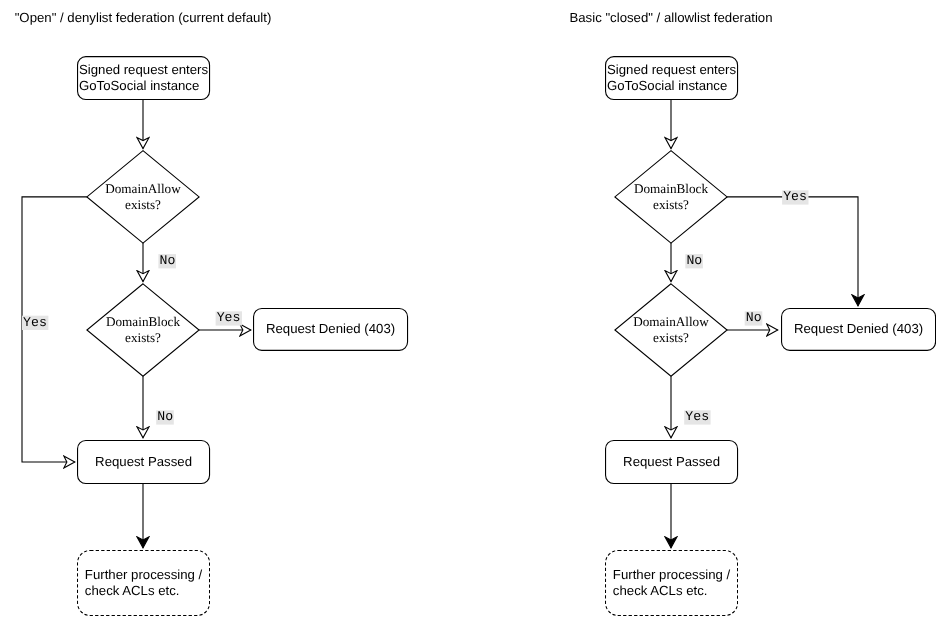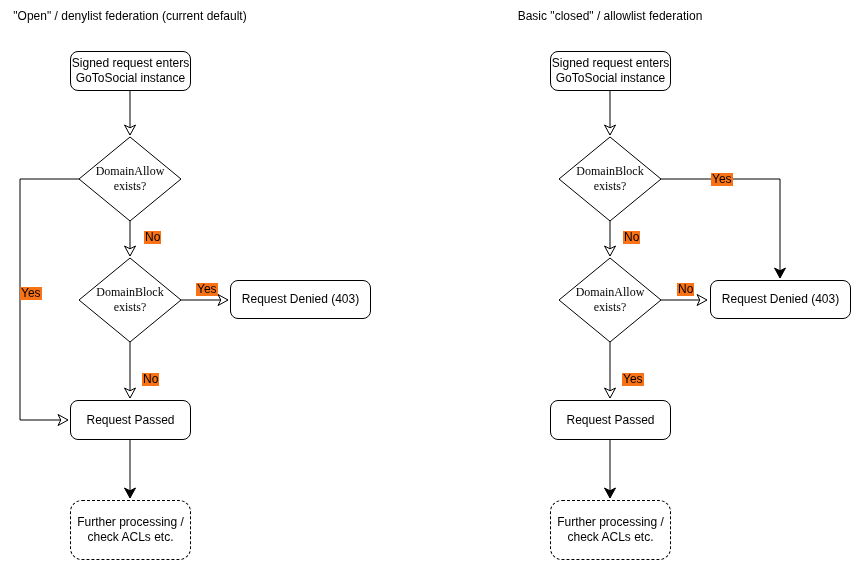--- a/index.html
+++ b/index.html
@@ -23,41 +23,41 @@
   }
   .node {
     position: absolute;
     box-sizing: border-box;
     background: #ffffff;
     border: 1px solid #000000;
     border-radius: 8px;
     display: flex;
     align-items: center;
     justify-content: center;
-    text-align: center;
     white-space: pre-line;
     line-height: 15px;
   }
   .node.dashed {
     border-style: dashed;
     border-radius: 12px;
   }
   .dlabel {
     position: absolute;
     width: 120px;
     text-align: center;
     white-space: pre-line;
     line-height: 15px;
     font-family: Liberation Serif, serif;
   }
   .elabel {
     position: absolute;
-    background: #f97316;
+    background: #e5e5e5;
     line-height: 13px;
     padding: 0 1px;
+    font-family: Liberation Mono, monospace;
   }
 </style>
 </head>
 <body>
 
 <div class="canvas">
 
   <svg class="layer" width="851" height="561" viewBox="0 0 851 561">
     <defs>
       <marker id="arrow-open" markerWidth="13" markerHeight="13" refX="11" refY="6.5" orient="auto" markerUnits="userSpaceOnUse">

